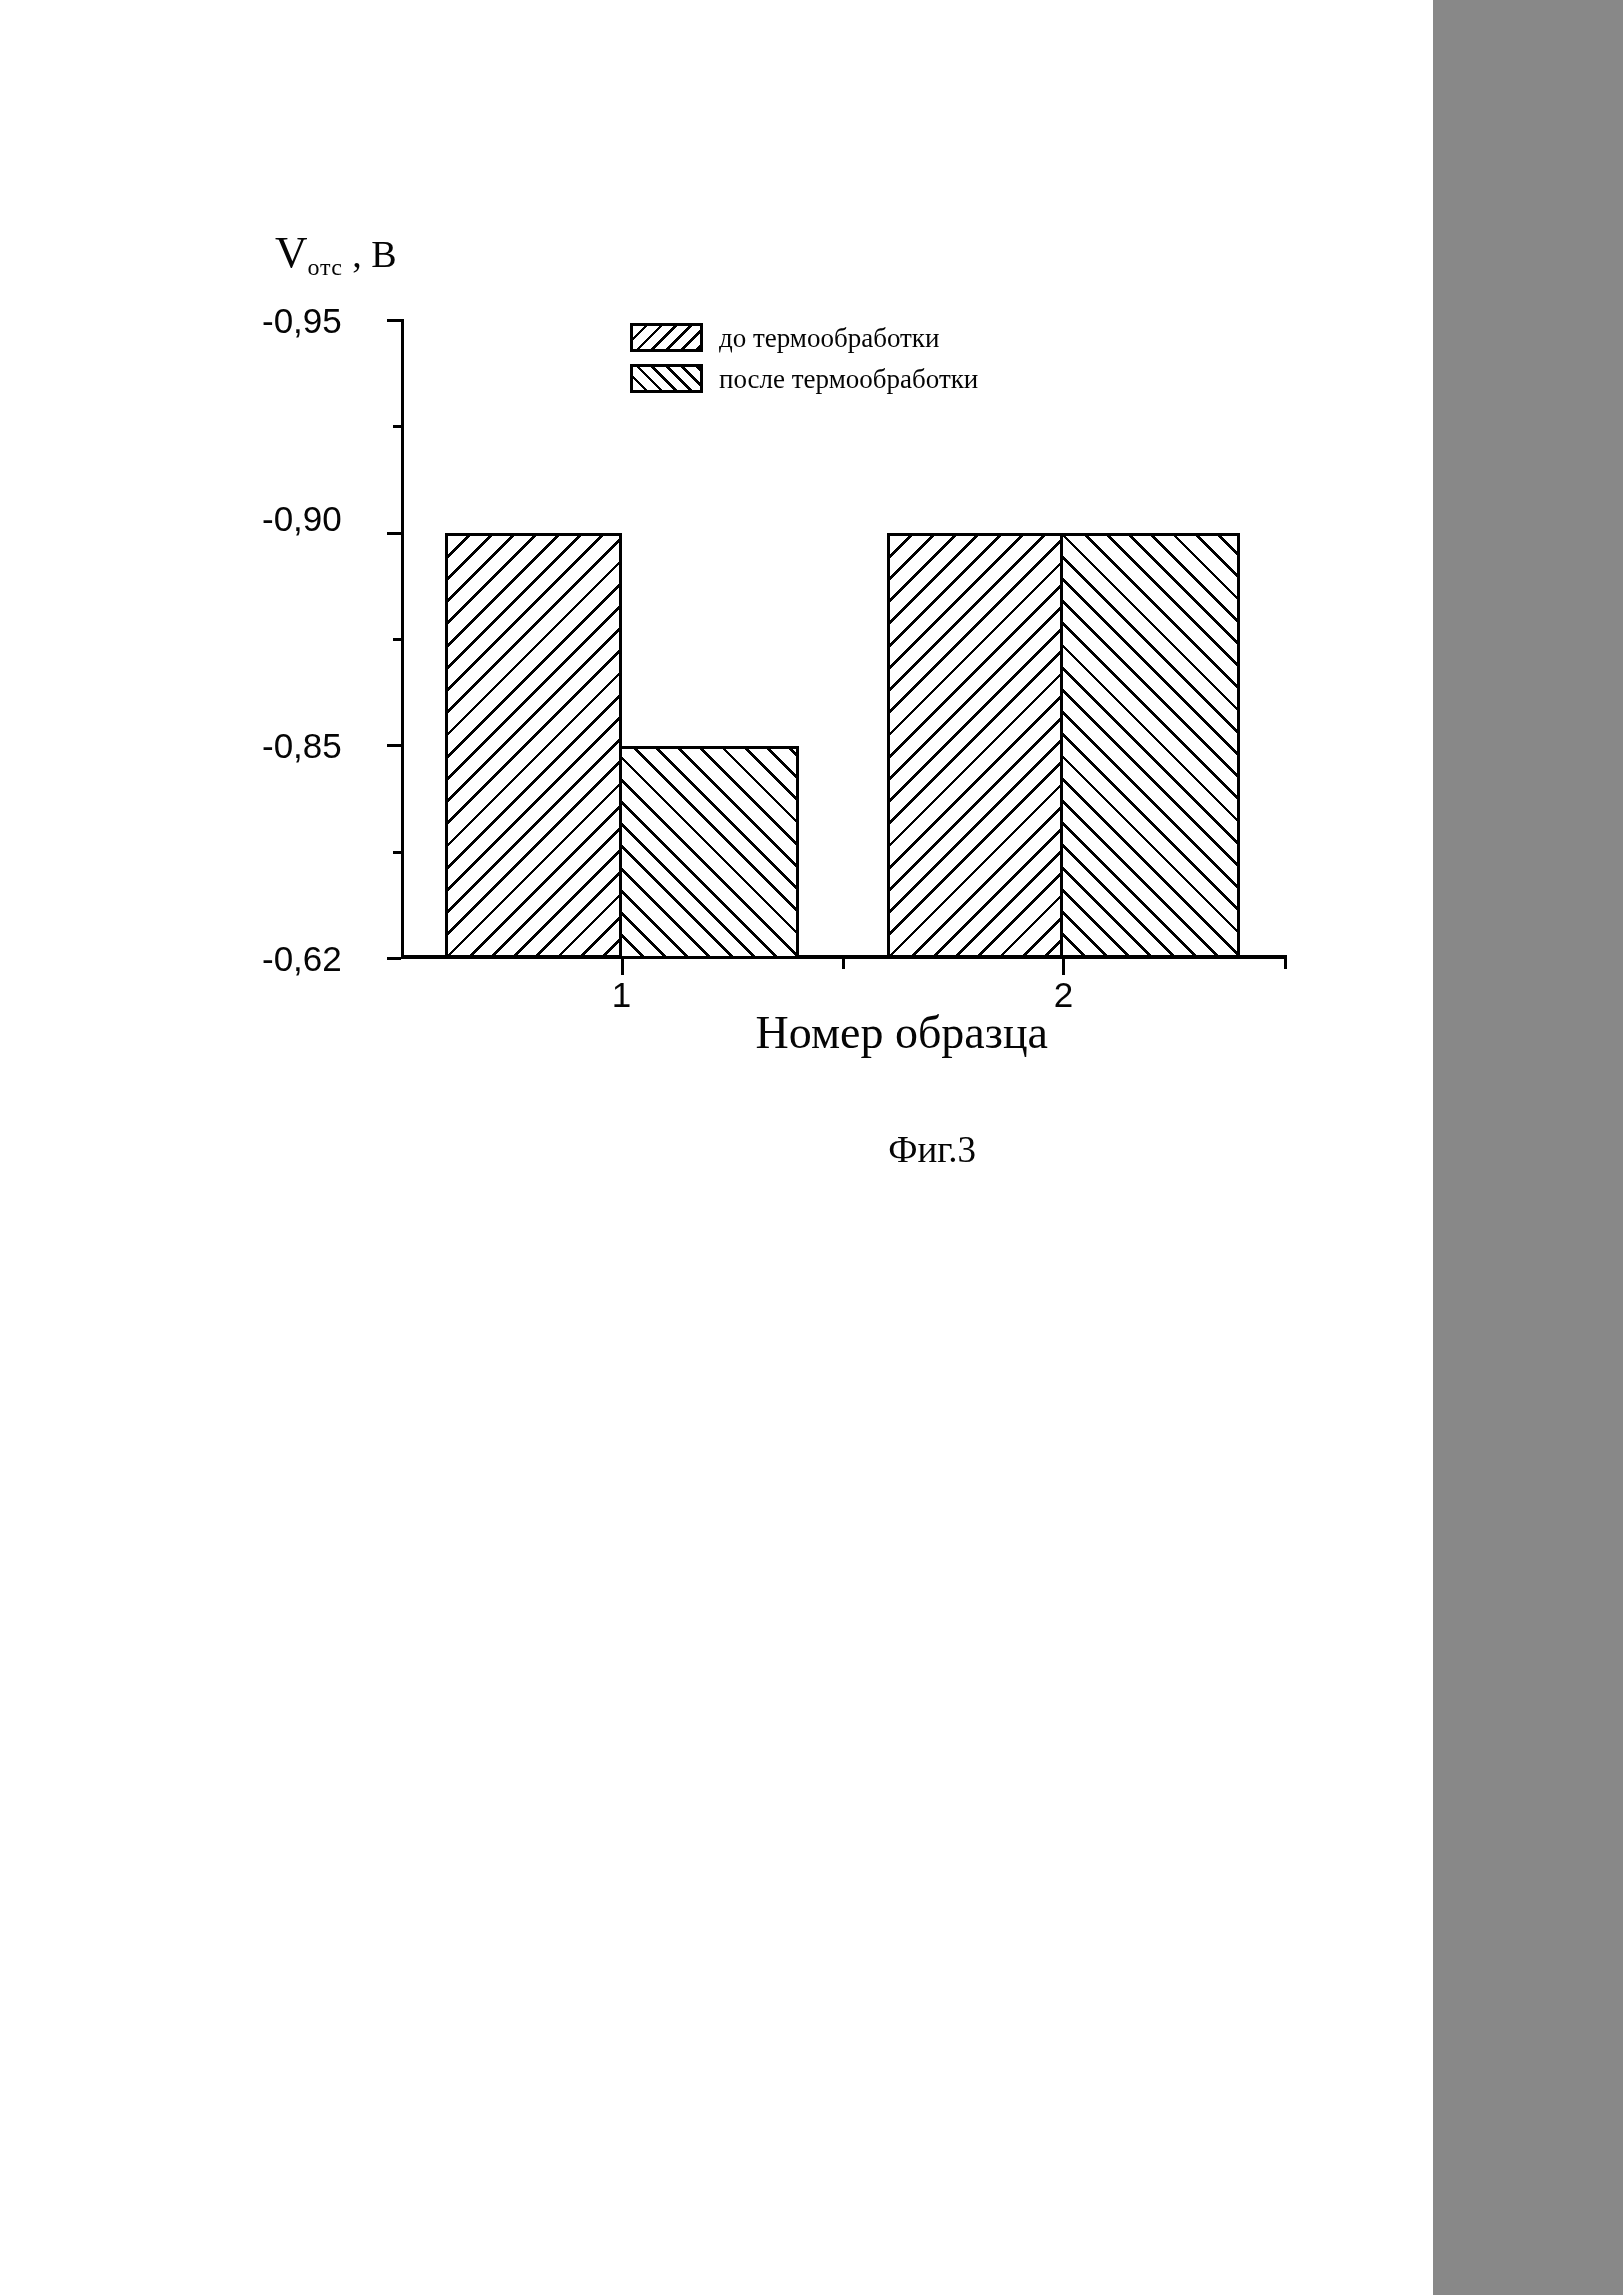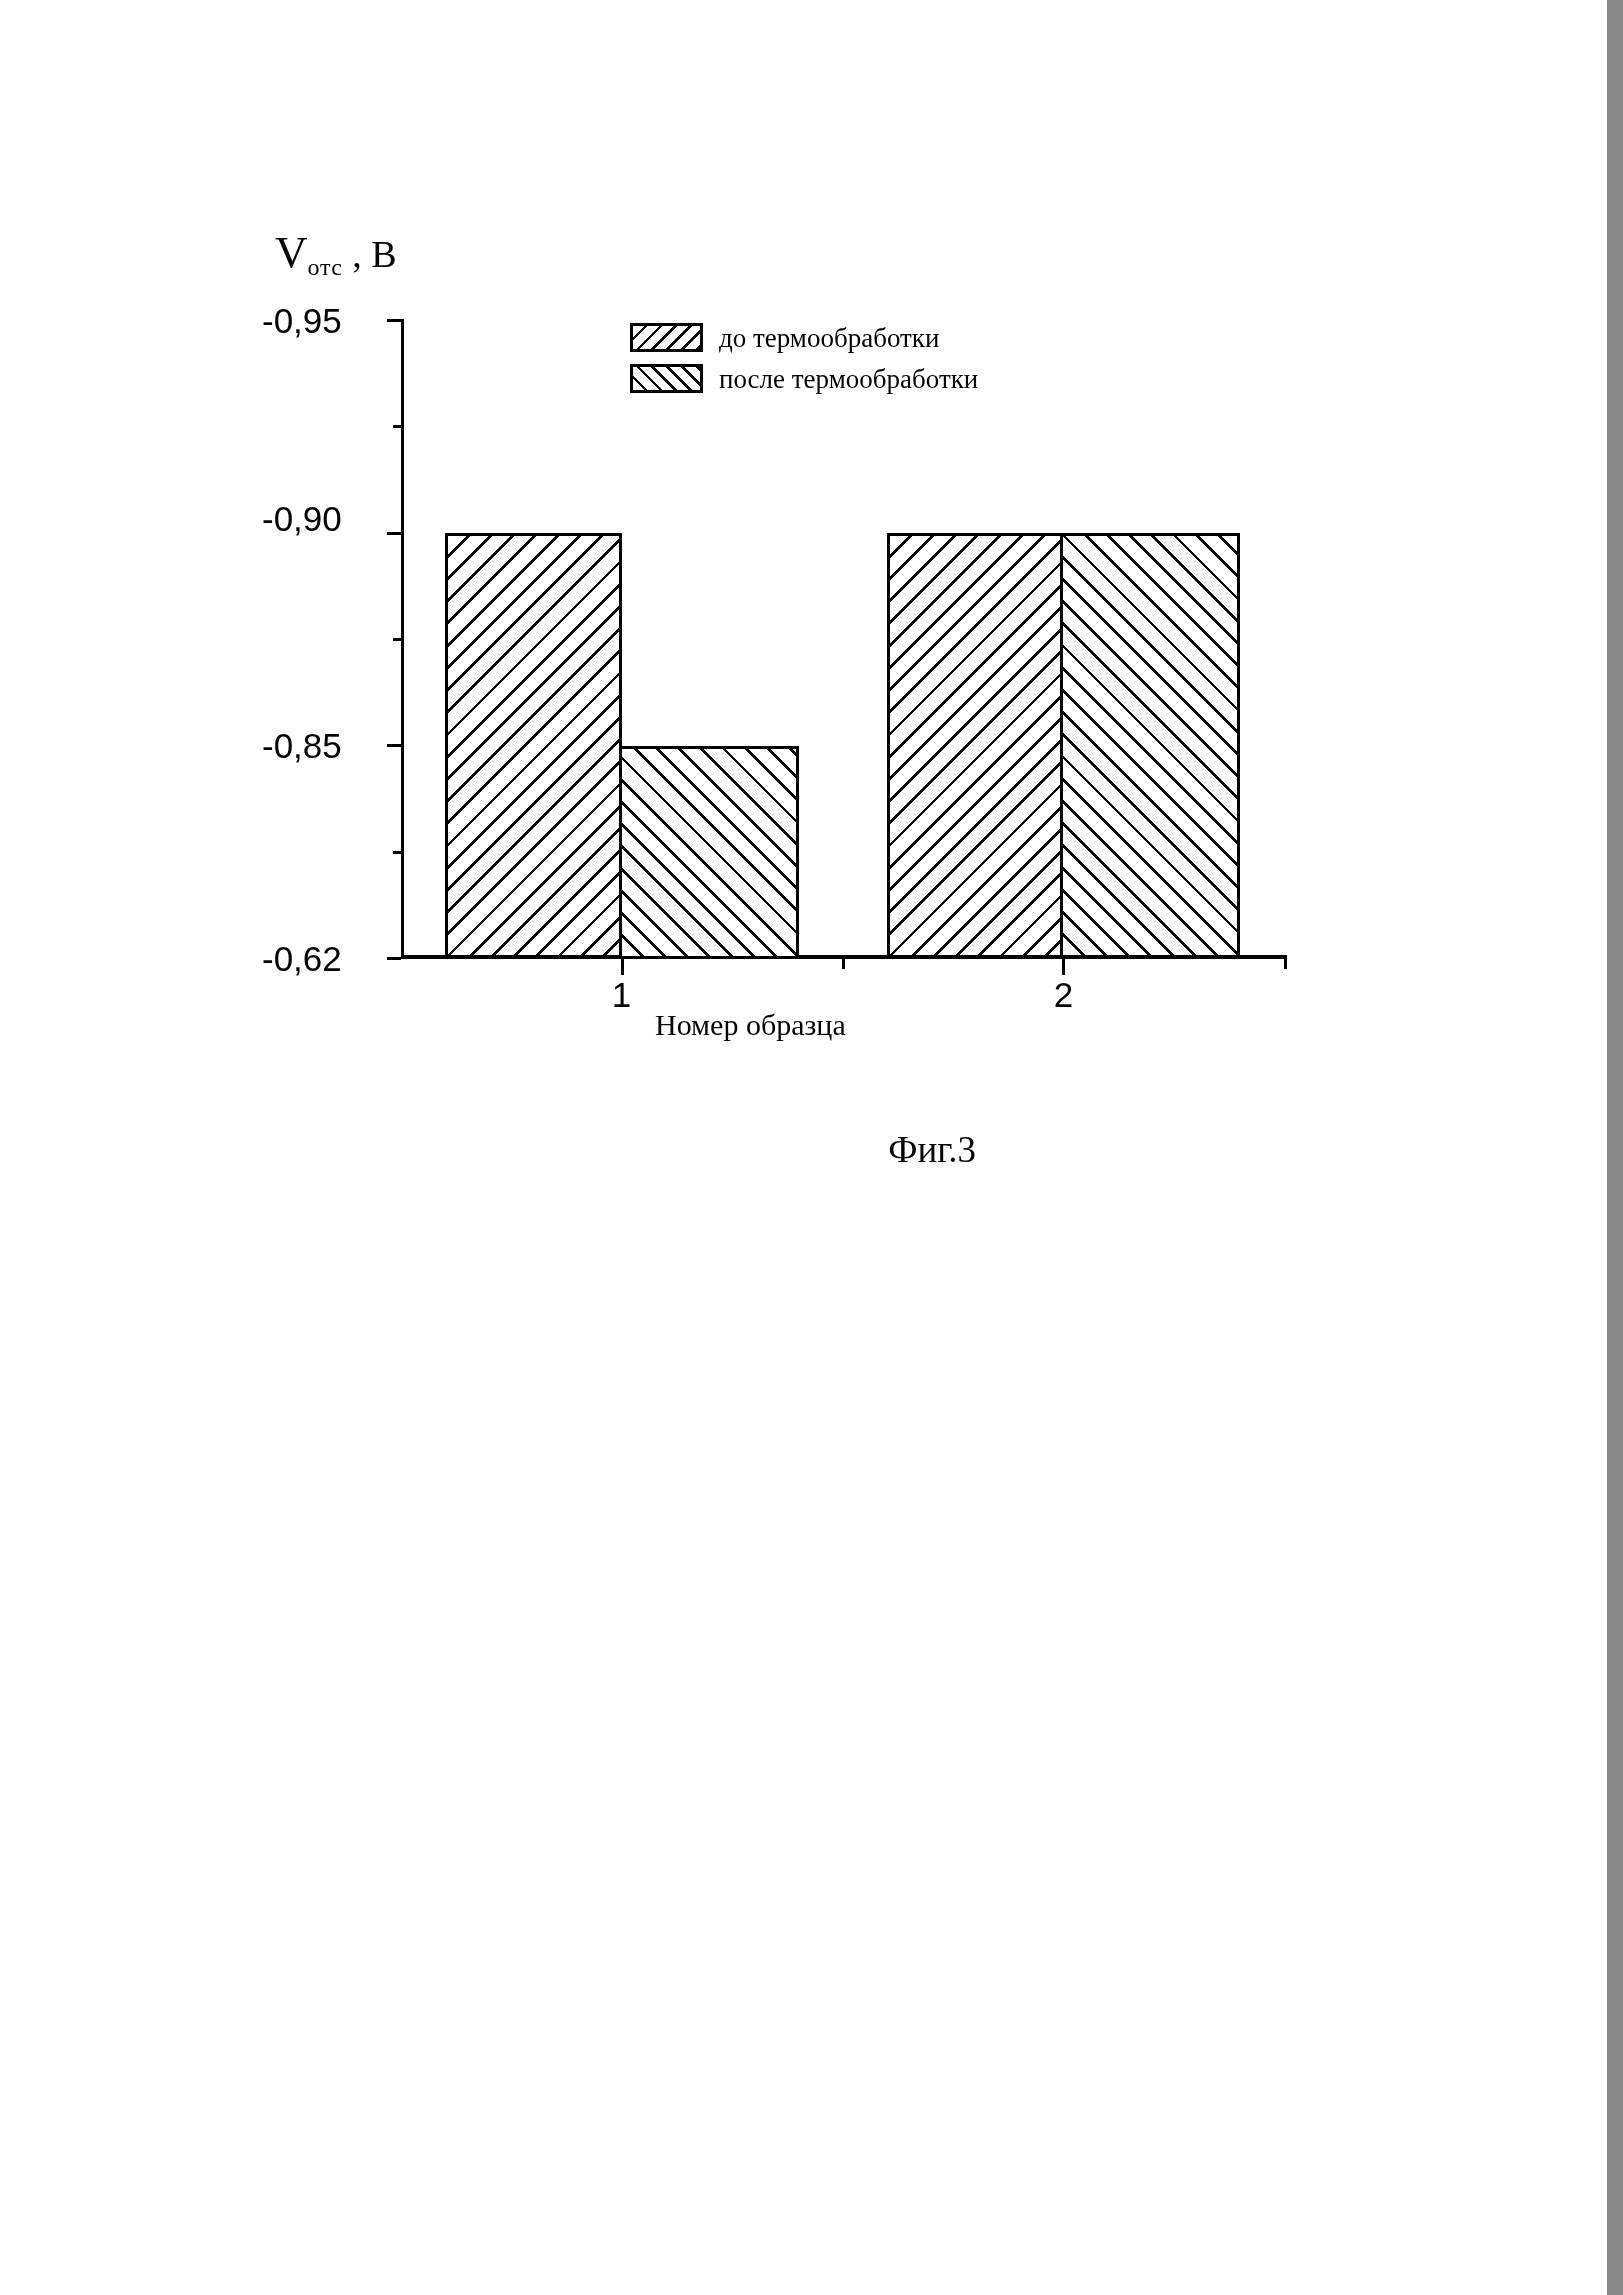--- a/index.html
+++ b/index.html
@@ -1,18 +1,18 @@
 <!DOCTYPE html>
 <html style="font-size:10.5px"><head>
 <meta charset="utf-8">
 <style>
   html,body{margin:0;padding:0;background:#888;}
   .page{
     position:relative;
-    width:1607px;height:2295px;
+    width:1433px;height:2295px;
     background:#ffffff;
     overflow:hidden;
     font-family:"Liberation Serif", serif;
     color:#050505;
   }
   
   .ylabel{
     position:absolute;left:275px;top:230px;
     font-family:"Liberation Serif", serif;
     font-size:45px;line-height:1;white-space:nowrap;
@@ -61,23 +61,23 @@
   .legend-swatch.hatch-back{
     background-image:repeating-linear-gradient(45deg, transparent 0px, transparent 7.9px, #000 7.9px, #000 10.5px);
   }
   .legend-label{
     position:absolute;left:719px;height:29px;
     font-family:"Liberation Serif", serif;
     font-size:27px;line-height:30px;white-space:nowrap;
   }
   
   .xlabel{
-    position:absolute;left:655px;top:1008px;width:393px;text-align:left;
+    position:absolute;left:655px;top:1008px;width:393px;text-align:right;
     font-family:"Liberation Serif", serif;
-    font-size:30px;line-height:1.1;
+    font-size:46px;line-height:1.1;
   }
   .caption{
     position:absolute;left:753px;top:1130px;width:223px;text-align:right;
     font-family:"Liberation Serif", serif;
     font-size:37px;line-height:1.1;
   }
 </style>
 </head>
 <body>
 

